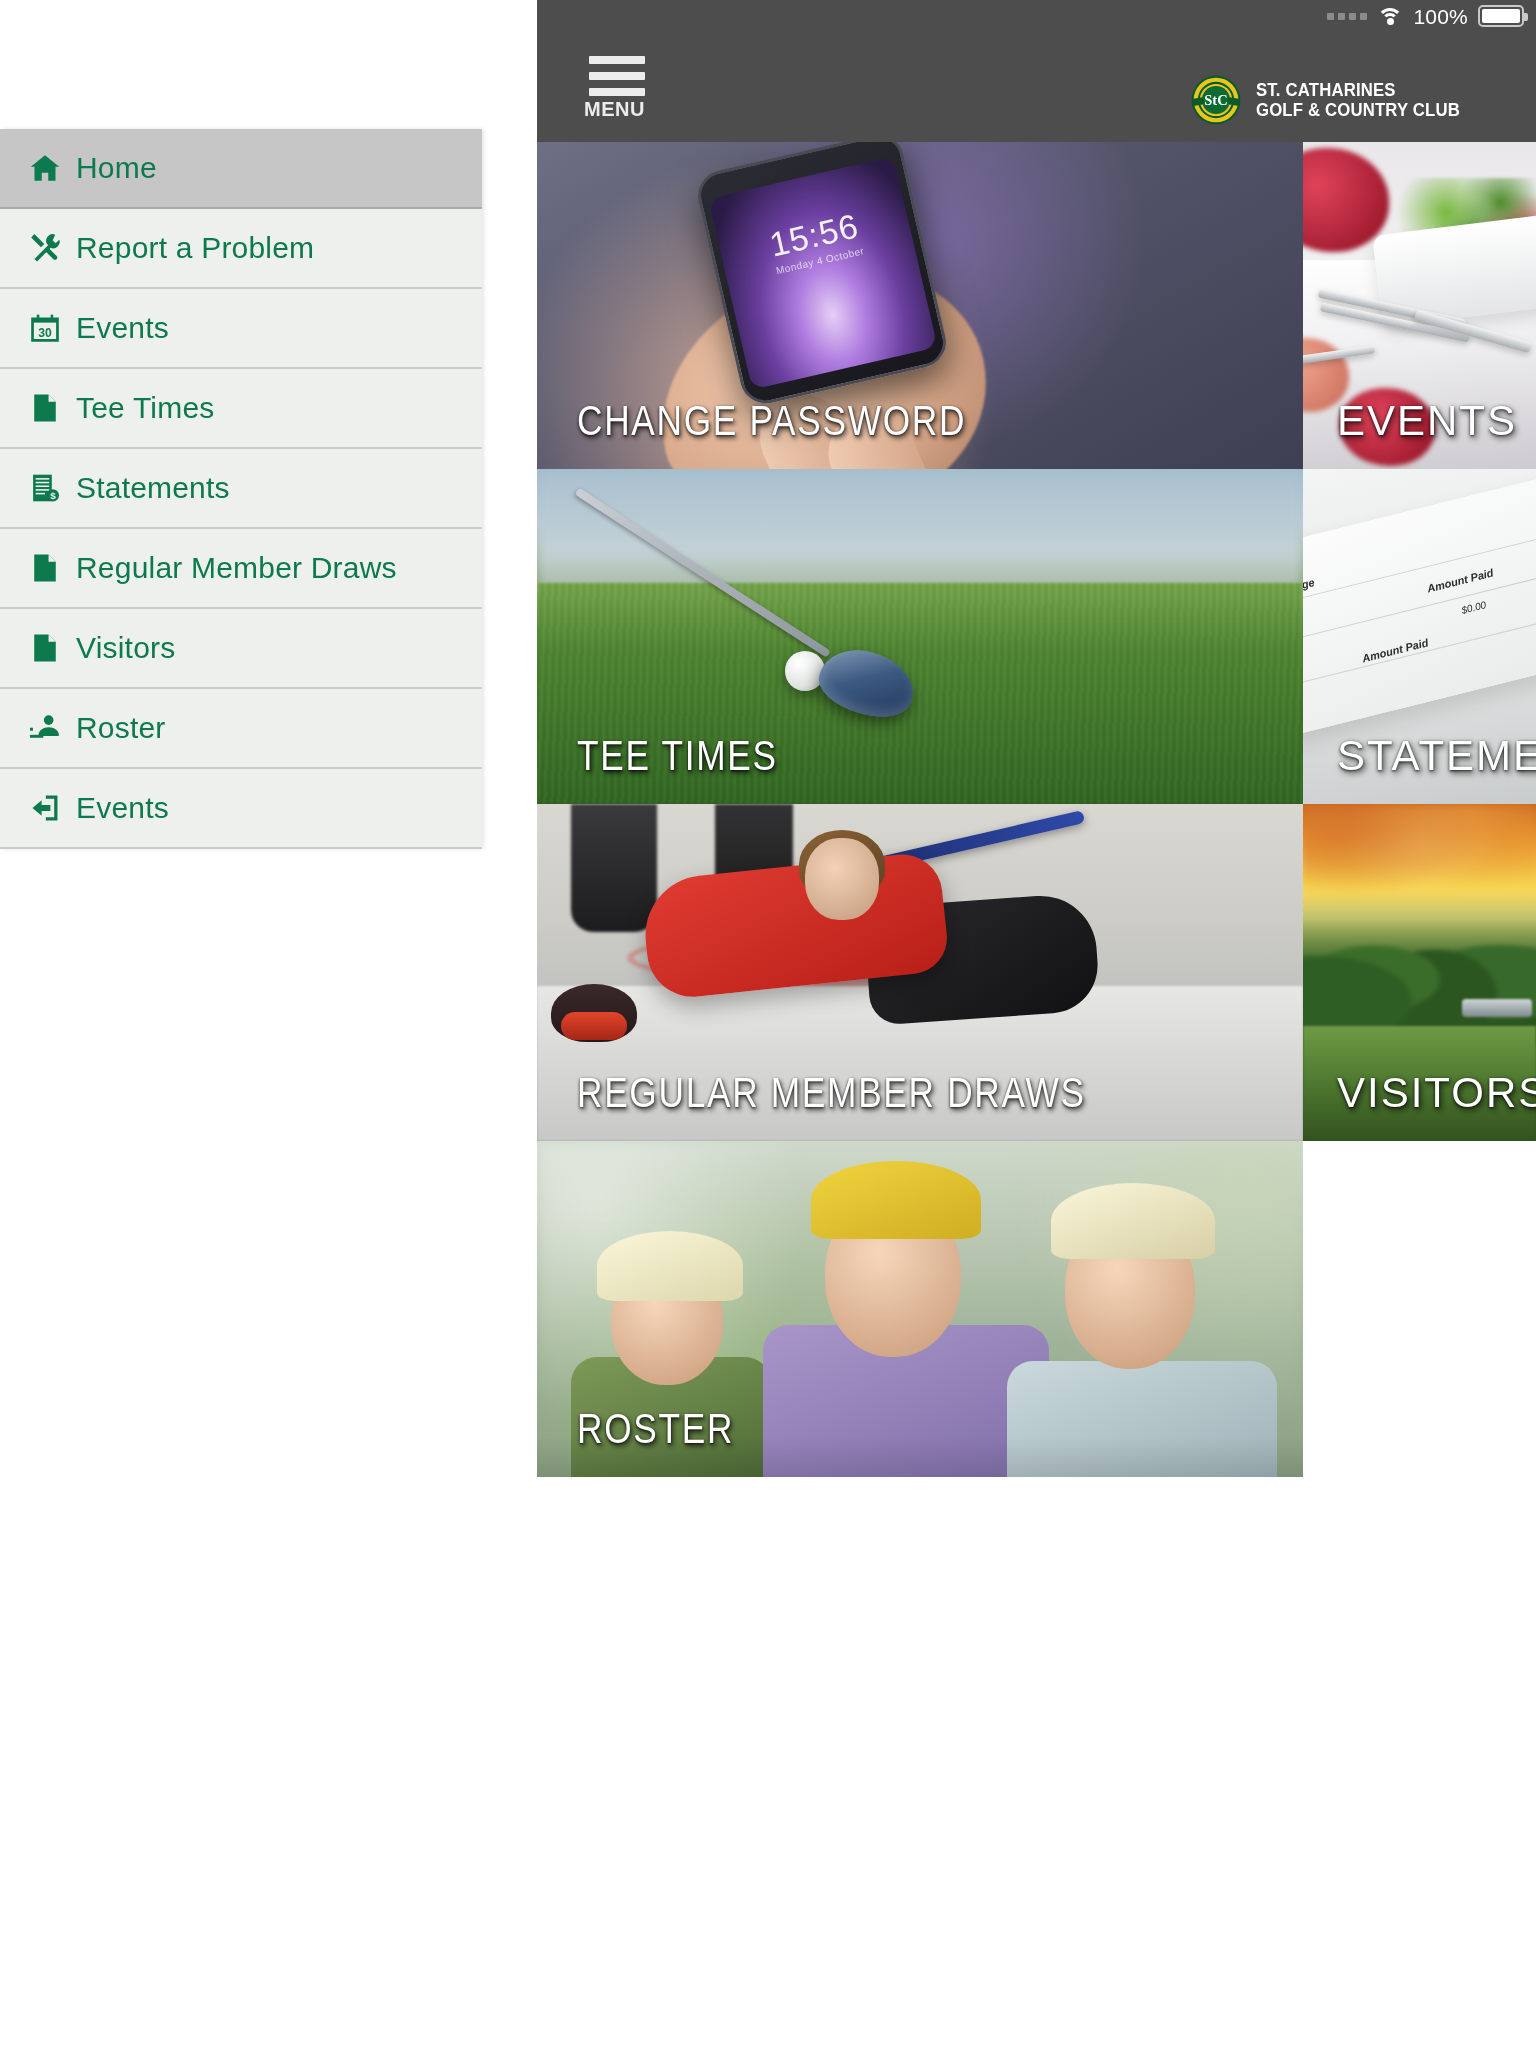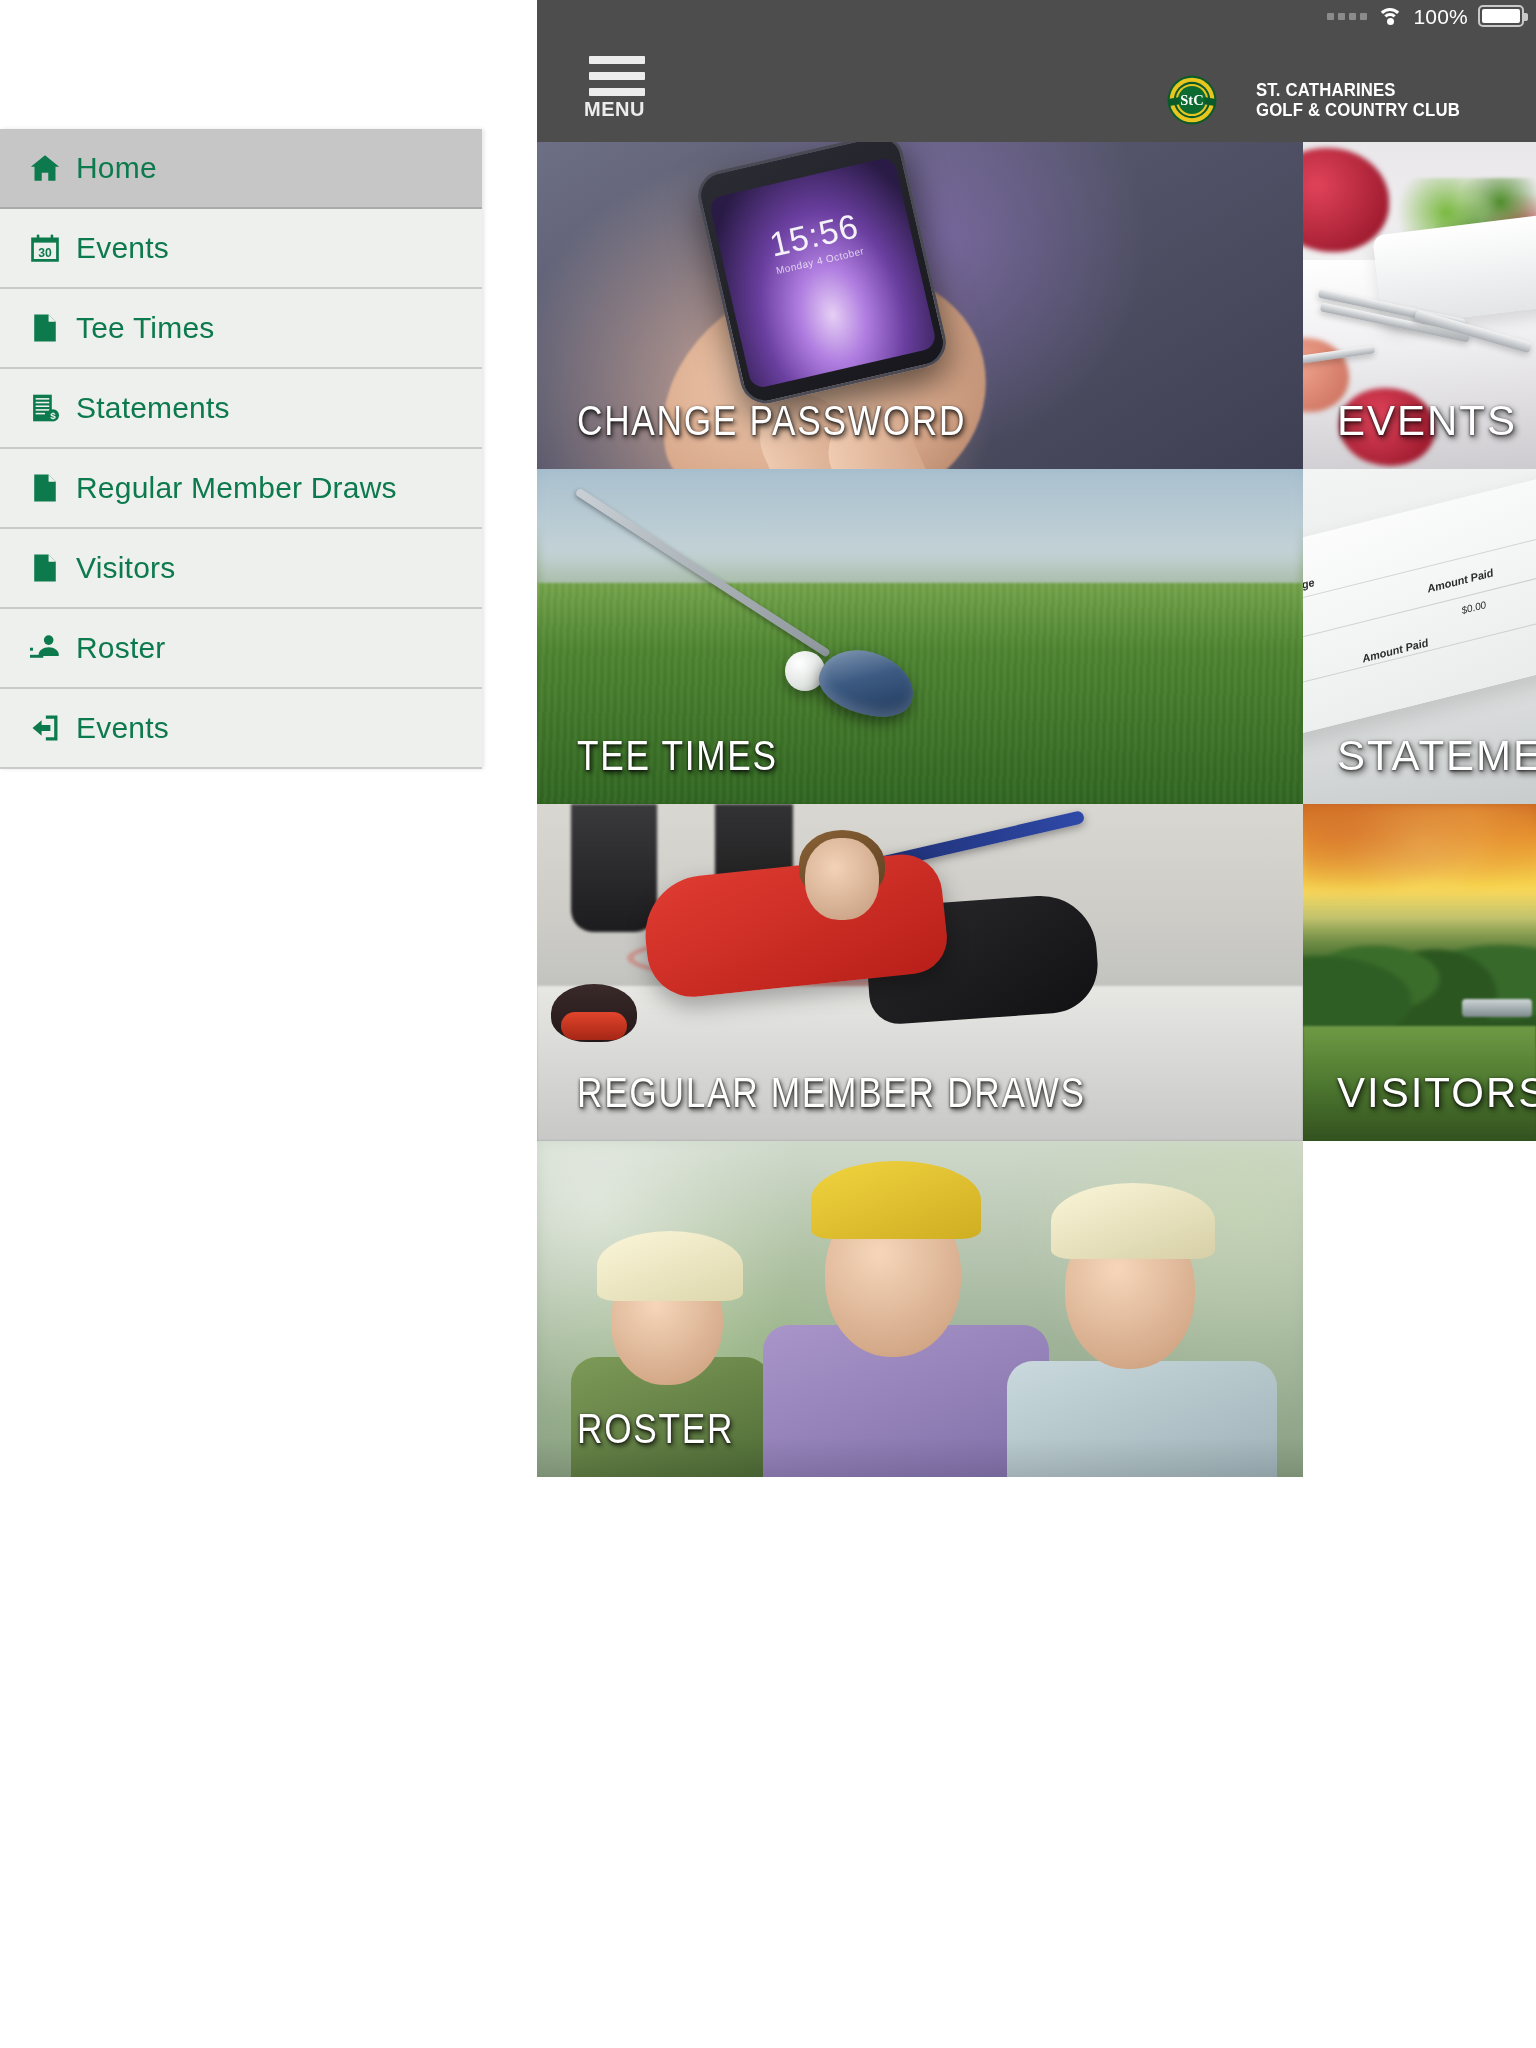--- a/index.html
+++ b/index.html
@@ -51,21 +51,21 @@
     position: absolute; left: 36px; top: 24px; width: 72px; cursor: pointer;
     display: flex; flex-direction: column; align-items: flex-end;
   }
   .menu-btn .bars { width: 56px; }
   .menu-btn .bars span { display:block; height: 8px; background:#ececec; margin-bottom: 8px; border-radius:1px; }
   .menu-btn .bars span:last-child { margin-bottom: 2px; }
   .menu-btn .mlabel { color:#ececec; font-size: 20px; font-weight: 700; letter-spacing: .5px; }
 
   .brand { position:absolute; right: 48px; top: 68px; transform: translateY(-50%); display:flex; align-items:center; gap: 14px; }
   .brand-badge { width: 52px; height: 52px; position: relative; }
-  .brand-text { line-height: 1.04; margin-left: 24px; }
+  .brand-text { line-height: 1.04; }
   .brand-text .l1, .brand-text .l2 {
     color:#ffffff; font-weight: 700; font-size: 19px; letter-spacing: .2px;
     font-family: "Liberation Sans", sans-serif; transform: scaleX(.88); transform-origin: left center;
     white-space: nowrap;
   }
 
   
   .grid { position:absolute; left:0; top: 142px; width: 100%; }
   .grid-row { display:flex; }
   .col-left { width: 766px; flex: 0 0 766px; }
@@ -446,20 +446,29 @@
           <span class="d-ico">
             <svg viewBox="0 0 24 24" width="34" height="34" fill="#0c7a4c">
               <path d="M12 3 2 11.2h2.6V21h5.1v-5.6h4.6V21h5.1v-9.8H22z"></path>
             </svg>
           </span>
           <span class="d-lbl">Home</span>
         </div>
         <div class="d-item">
           <span class="d-ico">
             <svg viewBox="0 0 24 24" width="34" height="34" fill="#0c7a4c">
+              <path d="M4.5 2.2 2.2 4.5l7 7 2.3-2.3zM14.2 11.6l-2.3 2.3 6 6c.6.6 1.7.6 2.3 0s.6-1.7 0-2.3z"></path>
+              <path d="M19.2 2.6a4.6 4.6 0 0 0-5 7.5l-9.6 9.6 1.8 1.8 9.6-9.6a4.6 4.6 0 0 0 6.1-5.8l-2.6 2.6-2.1-2.1z"></path>
+            </svg>
+          </span>
+          <span class="d-lbl">Report a Problem</span>
+        </div>
+        <div class="d-item">
+          <span class="d-ico">
+            <svg viewBox="0 0 24 24" width="34" height="34" fill="#0c7a4c">
               <path d="M3.2 5.6h17.6v15.2H3.2z" fill="none" stroke="#0c7a4c" stroke-width="1.9"></path>
               <rect x="3.2" y="5.6" width="17.6" height="2.6"></rect>
               <rect x="6.2" y="2.4" width="1.8" height="4.4" rx=".8"></rect>
               <rect x="16" y="2.4" width="1.8" height="4.4" rx=".8"></rect>
               <text x="12" y="18.4" text-anchor="middle" font-family="Liberation Sans, sans-serif" font-size="8.6" font-weight="700" fill="#0c7a4c">30</text>
             </svg>
           </span>
           <span class="d-lbl">Events</span>
         </div>
         <div class="d-item">

